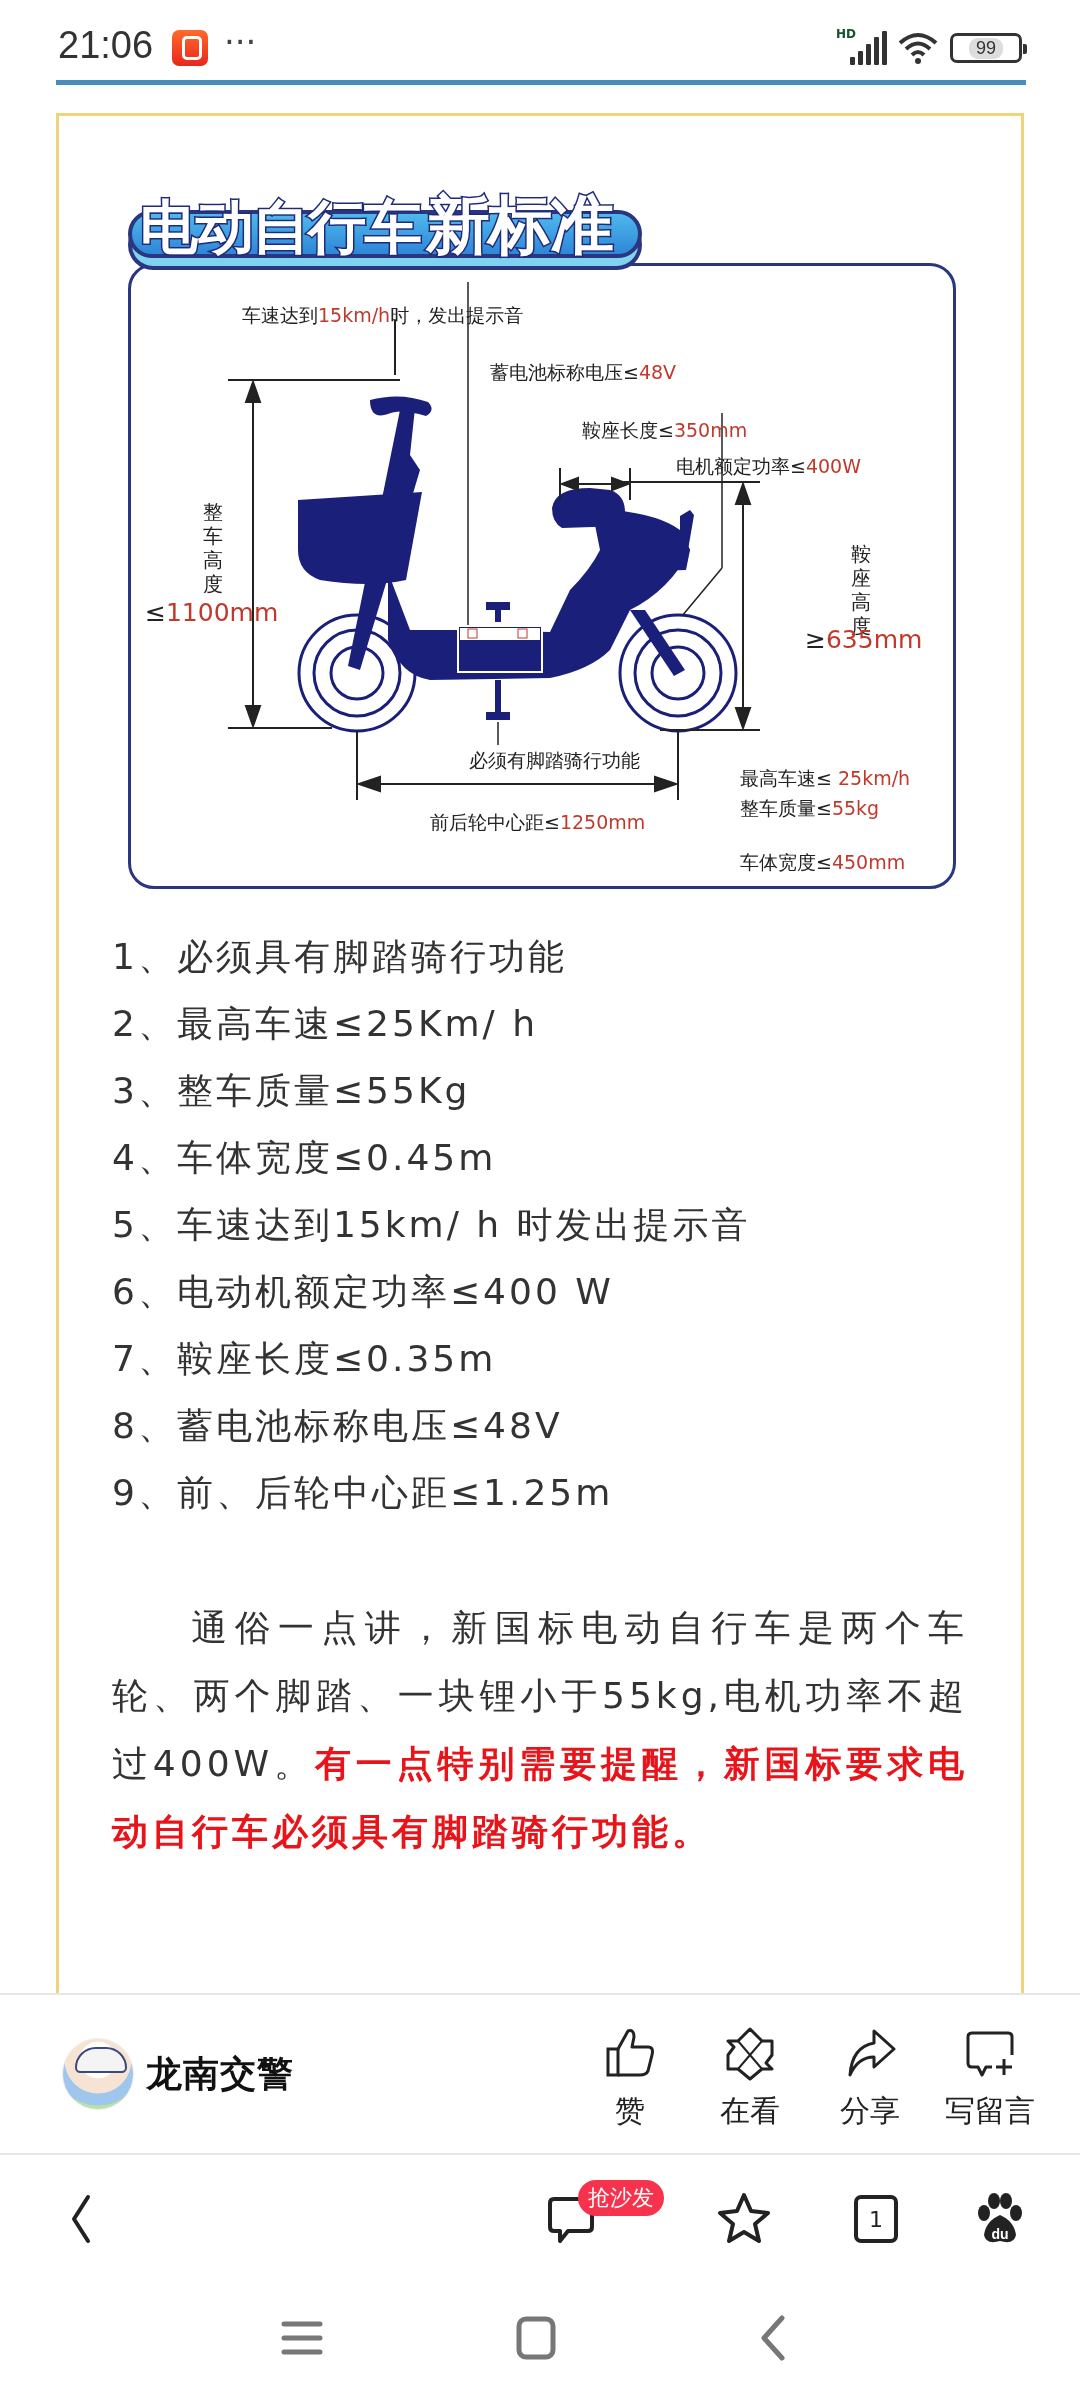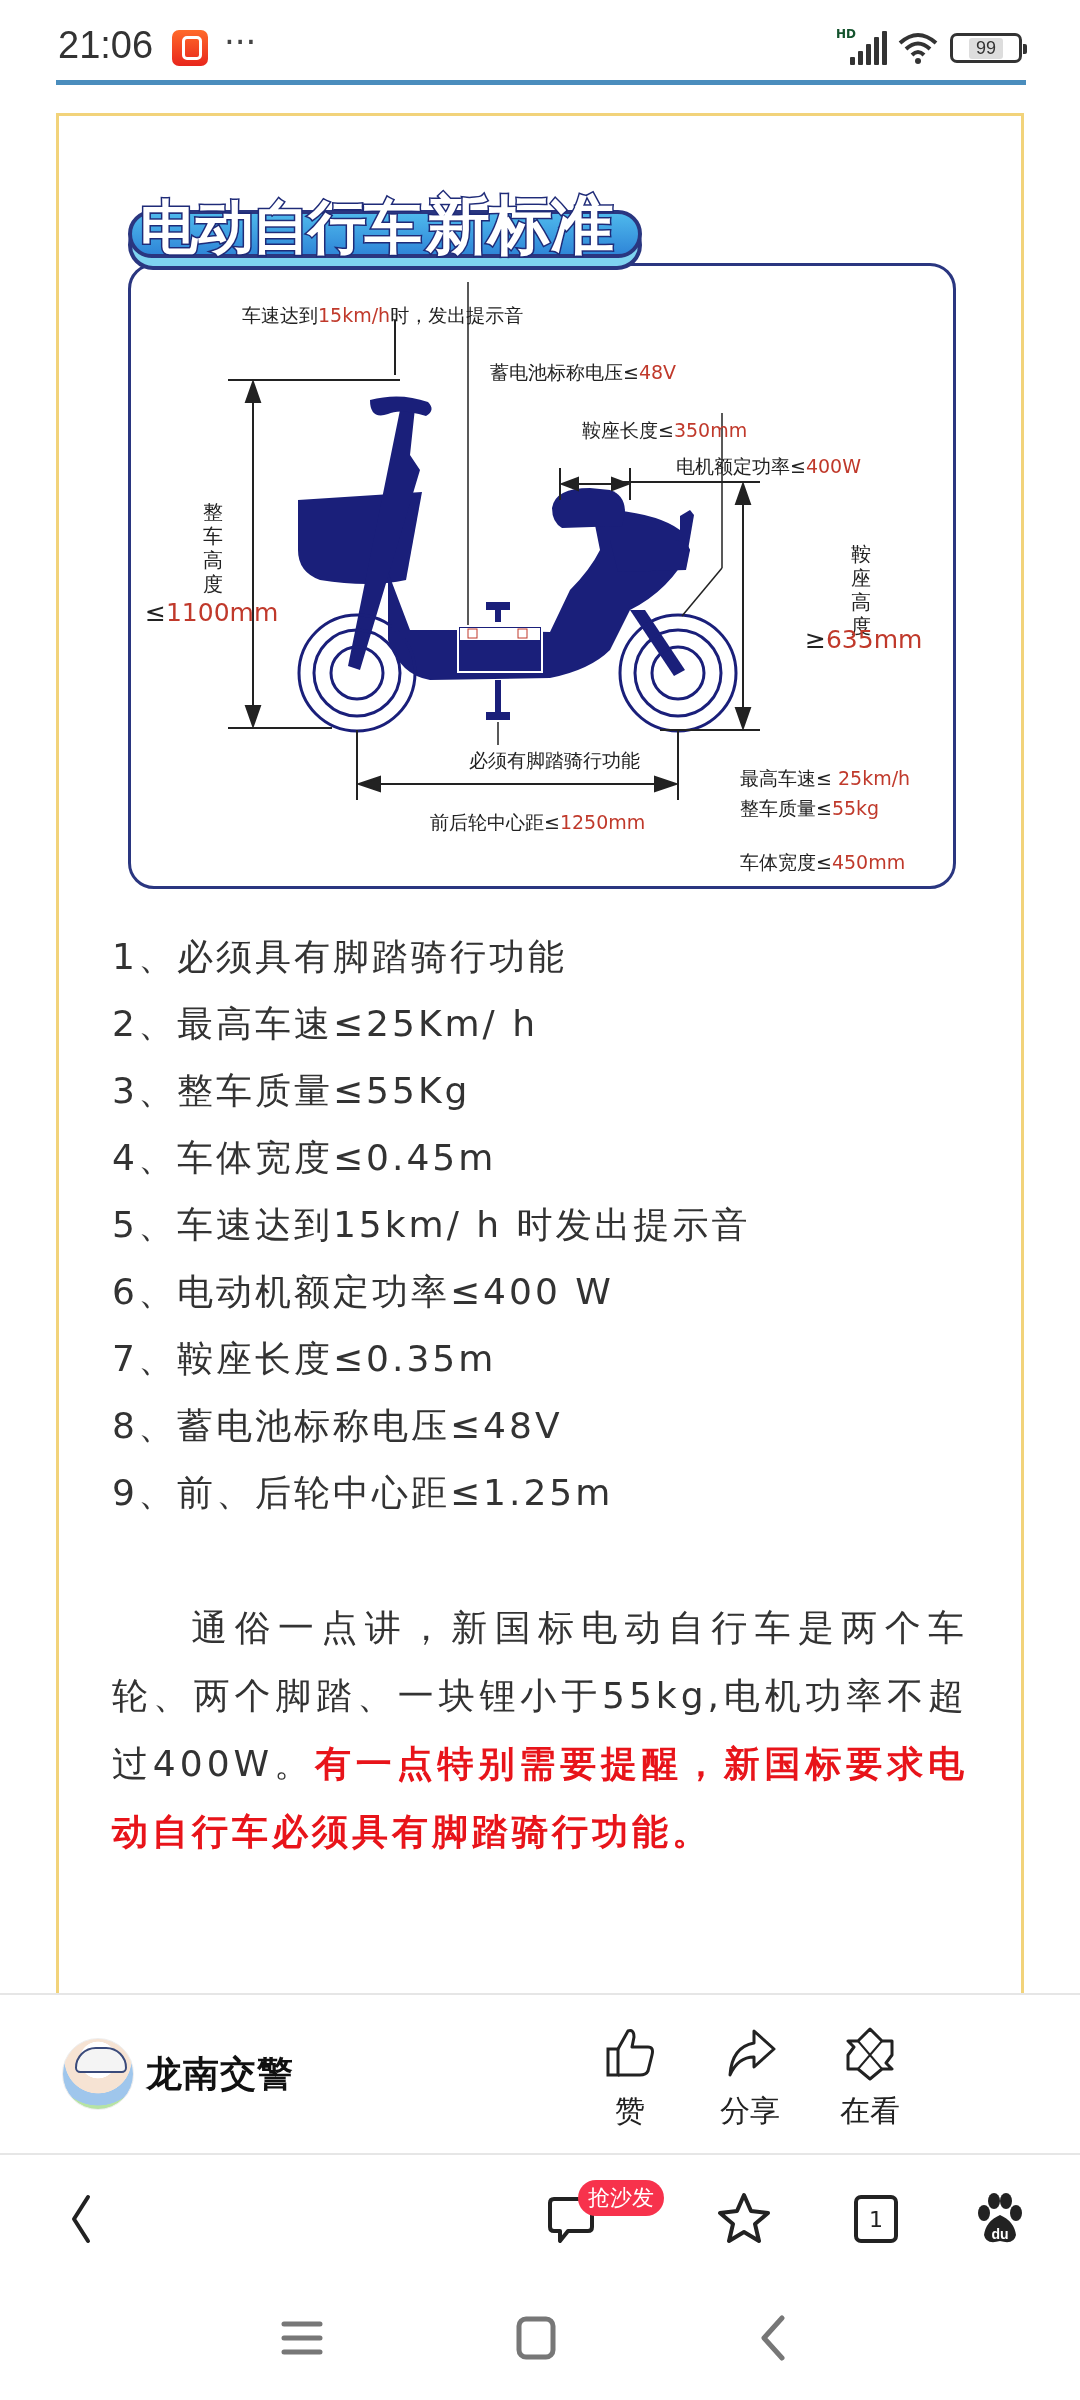--- a/index.html
+++ b/index.html
@@ -11,21 +11,21 @@
   .status-time { position: absolute; left: 58px; top: 24px; font-size: 38px; color: #333; font-family: "Liberation Sans", sans-serif; letter-spacing: 0px; }
   .app-badge { position: absolute; left: 172px; top: 30px; width: 36px; height: 36px; border-radius: 7px; background: linear-gradient(#ff6a2a, #e8261c); }
   .app-badge::after { content: ""; position: absolute; left: 10px; top: 6px; width: 14px; height: 18px; border: 3px solid #fff; border-radius: 5px; }
   .status-dots { position: absolute; left: 224px; top: 22px; font-size: 34px; color: #444; }
   .status-right { position: absolute; right: 58px; top: 30px; height: 36px; display: flex; align-items: center; gap: 12px; }
   .signal { position: relative; width: 50px; height: 34px; }
   .signal .hd { position: absolute; left: 0; top: -4px; font-size: 12px; font-weight: bold; color: #14532d; }
   .signal .bar { position: absolute; bottom: 0; width: 5px; background: #333; border-radius: 1px; }
   .wifi { width: 40px; height: 34px; position: relative; }
   .battery { width: 72px; height: 30px; border: 3px solid #333; border-radius: 7px; position: relative; display: flex; align-items: center; justify-content: center; }
-  .battery span { font-size: 18px; color: #333; font-family: "Liberation Sans", sans-serif; background: #ddd; padding: 0 7px; border-radius: 3px; }
+  .battery span { font-size: 18px; color: #333; font-family: "Liberation Sans", sans-serif; background: #ddd; padding: 0 7px; border-radius: 9px; }
   .battery::after { content: ""; position: absolute; right: -8px; top: 8px; width: 4px; height: 10px; background: #333; border-radius: 0 2px 2px 0; }
 
   .progress-line { position: absolute; left: 56px; top: 80px; width: 970px; height: 5px; background: #4a8dbd; }
 
   
   .card { position: absolute; left: 56px; top: 113px; width: 968px; height: 1890px; border: 3px solid #f2d37a; border-bottom: none; }
 
   
   .info { position: absolute; left: 70px; top: 170px; width: 900px; height: 730px; }
   .info-title-wrap { position: absolute; left: 58px; top: 12px; width: 514px; height: 92px; }
@@ -246,30 +246,37 @@
   <div class="actions">
     <div class="action">
       <svg viewBox="0 0 56 56">
         <path d="M6 24 H16 V50 H6 Z" fill="none" stroke="#222" stroke-width="3"></path>
         <path d="M16 24 L26 6 Q32 4 32 12 L30 22 H46 Q52 22 50 30 L46 46 Q44 50 38 50 H16" fill="none" stroke="#222" stroke-width="3" stroke-linejoin="round"></path>
       </svg>
       <span class="action-label">赞</span>
     </div>
     <div class="action">
       <svg viewBox="0 0 56 56">
-        <path d="M32 6 L52 24 L32 42 L32 32 Q16 32 8 50 Q10 22 32 18 Z" fill="none" stroke="#222" stroke-width="3" stroke-linejoin="round"></path>
-      </svg>
-      <span class="action-label">分享</span>
-    </div>
-    <div class="action">
-      <svg viewBox="0 0 56 56">
         <path d="M28 4 L40 16 L50 16 L50 30 L44 38 L50 44 L40 44 L28 54 L16 44 L6 44 L6 30 L12 22 L6 16 L16 16 Z" fill="none" stroke="#222" stroke-width="3" stroke-linejoin="round"></path>
         <path d="M16 16 L40 44 M40 16 L16 44" fill="none" stroke="#222" stroke-width="2"></path>
       </svg>
       <span class="action-label">在看</span>
+    </div>
+    <div class="action">
+      <svg viewBox="0 0 56 56">
+        <path d="M32 6 L52 24 L32 42 L32 32 Q16 32 8 50 Q10 22 32 18 Z" fill="none" stroke="#222" stroke-width="3" stroke-linejoin="round"></path>
+      </svg>
+      <span class="action-label">分享</span>
+    </div>
+    <div class="action">
+      <svg viewBox="0 0 56 56">
+        <path d="M10 8 H46 Q50 8 50 12 V30 M10 8 Q6 8 6 12 V38 Q6 42 10 42 H16 L20 50 L24 42 H30" fill="none" stroke="#222" stroke-width="3" stroke-linejoin="round"></path>
+        <path d="M42 34 V50 M34 42 H50" stroke="#222" stroke-width="3"></path>
+      </svg>
+      <span class="action-label">写留言</span>
     </div>
   </div>
 </div>
 
 <div class="browser-bar">
   <svg class="bb-btn" style="left:56px;" viewBox="0 0 60 60">
     <path d="M32 8 L18 30 L32 52" fill="none" stroke="#222" stroke-width="4" stroke-linecap="round" stroke-linejoin="round"></path>
   </svg>
   <svg class="bb-btn" style="left:544px;" viewBox="0 0 60 60">
     <path d="M10 10 H44 Q48 10 48 14 V38 Q48 42 44 42 H24 L16 52 V42 H10 Q6 42 6 38 V14 Q6 10 10 10 Z" fill="none" stroke="#222" stroke-width="4" stroke-linejoin="round"></path>

